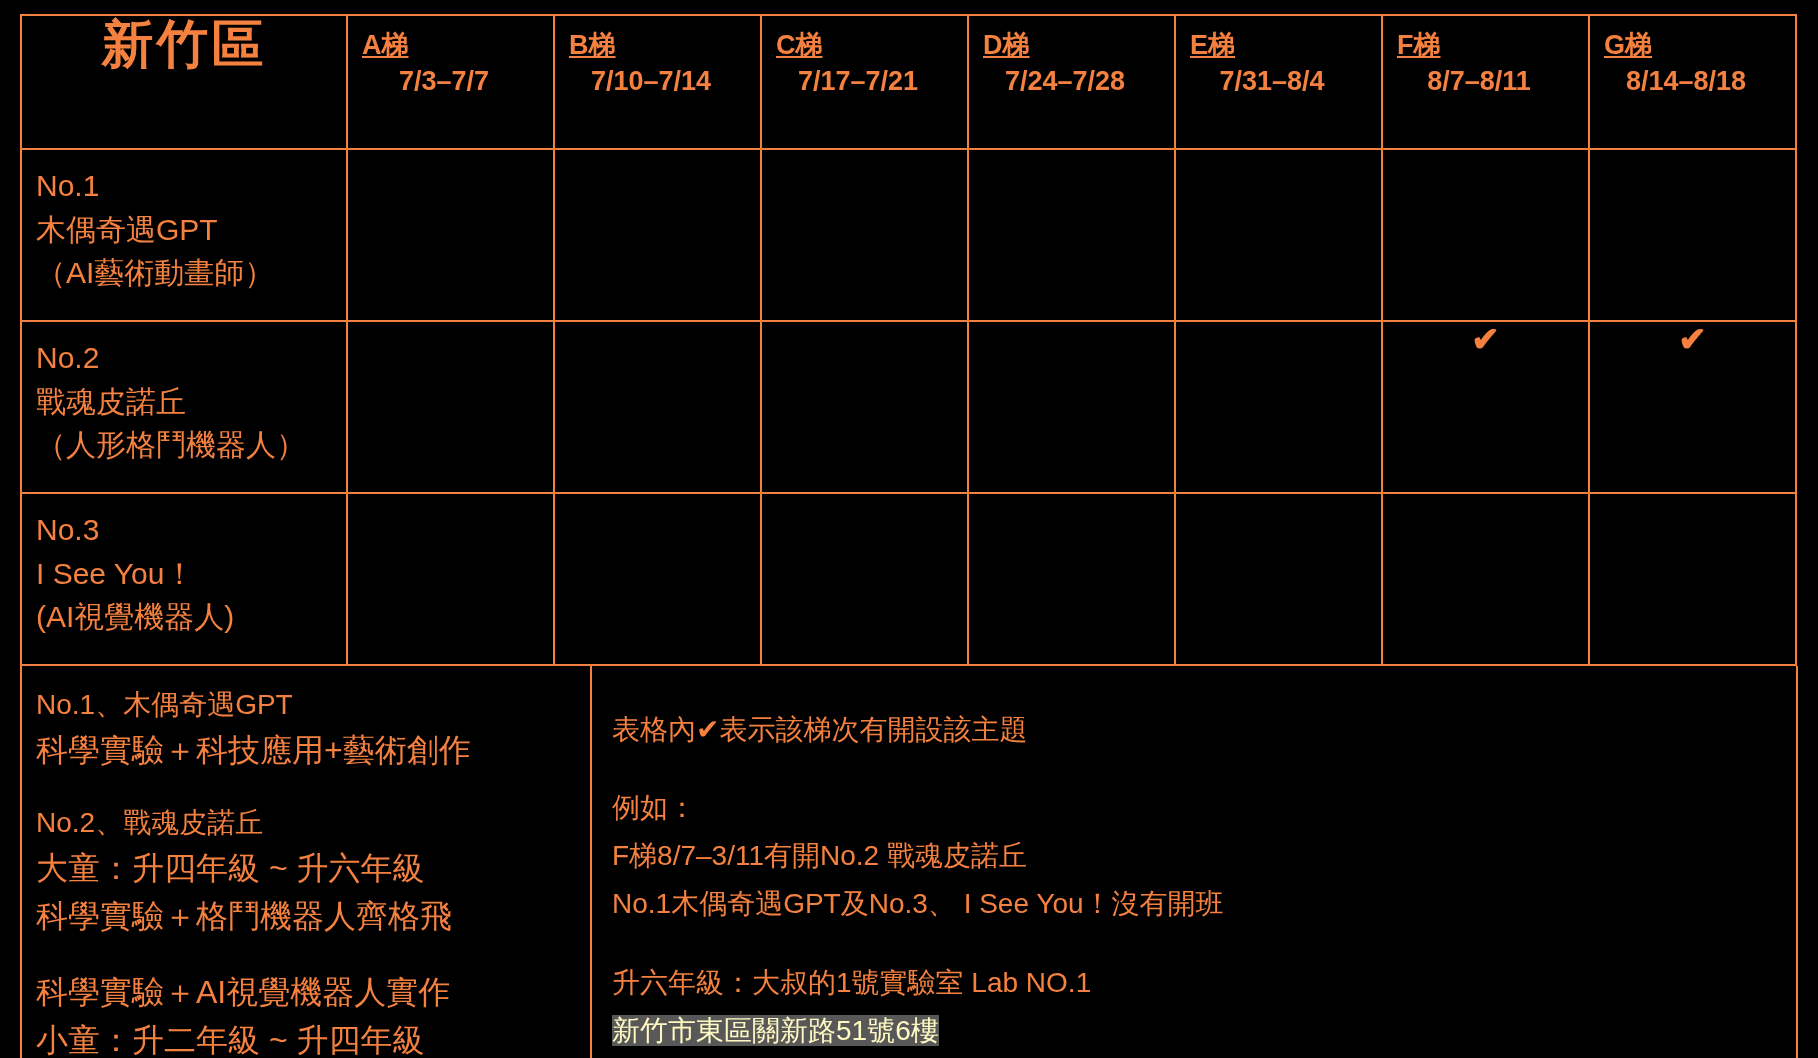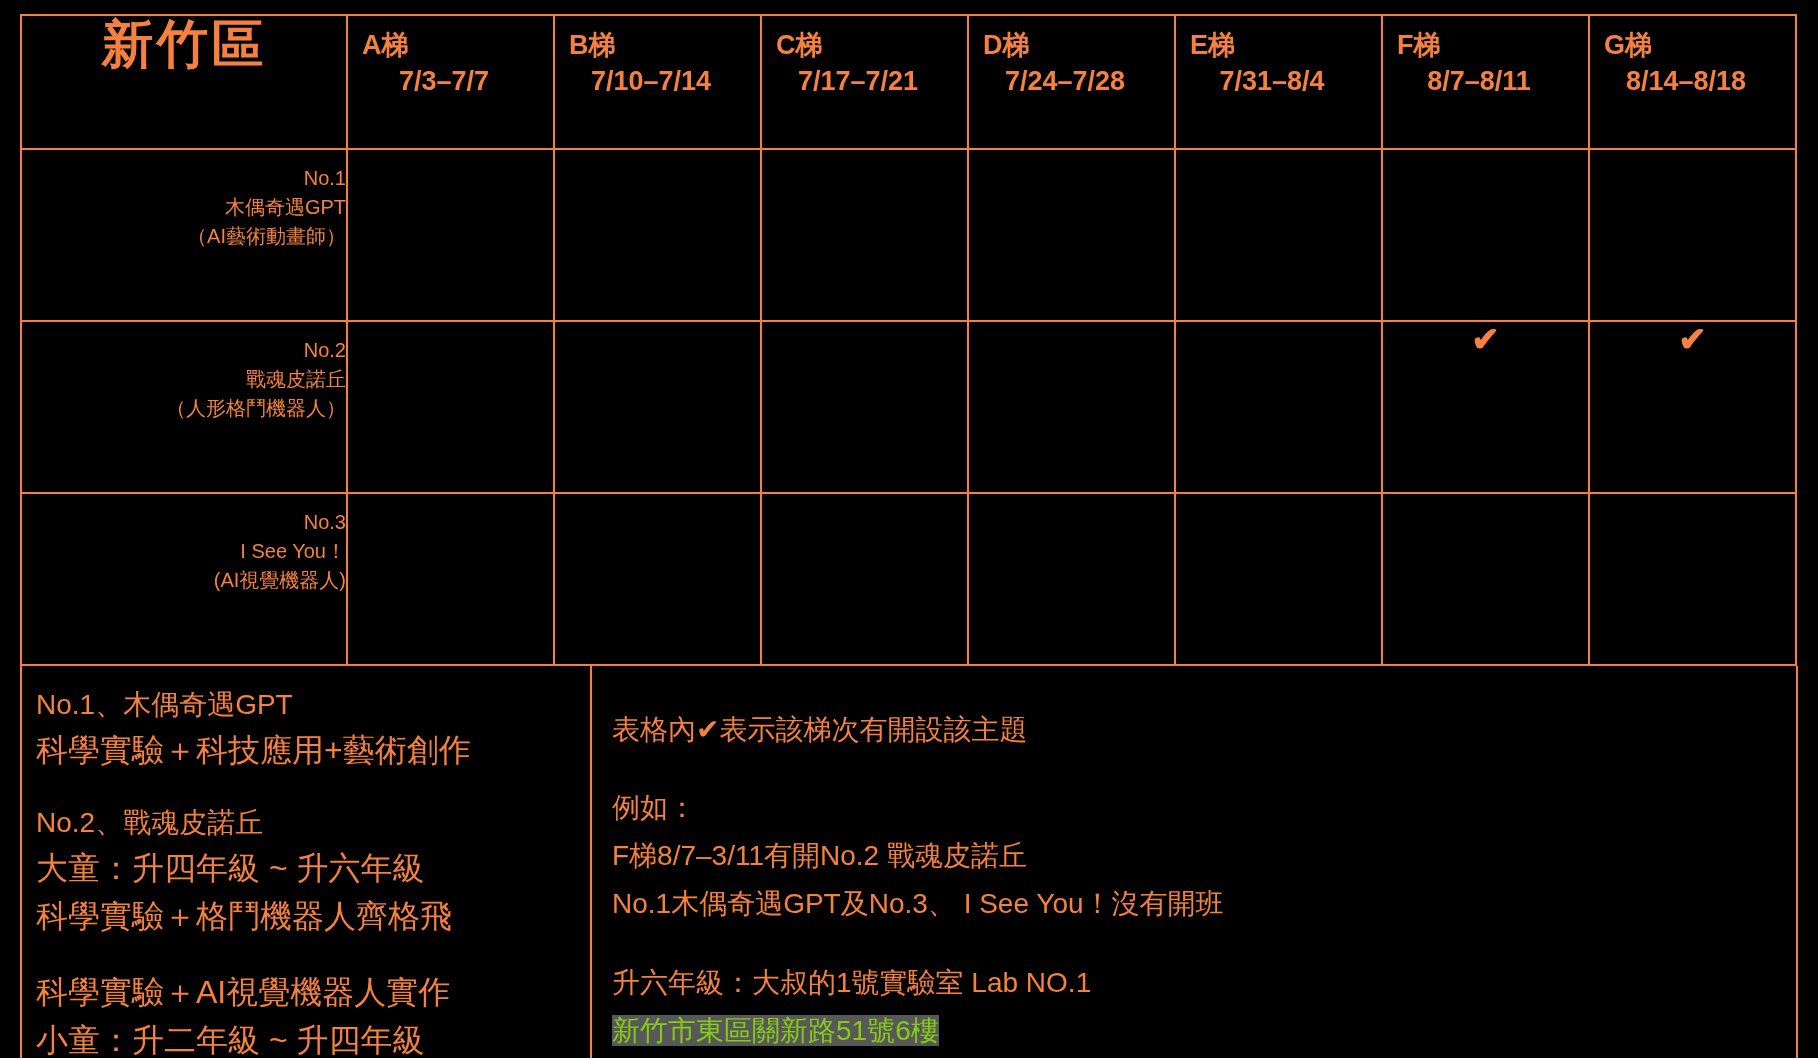--- a/index.html
+++ b/index.html
@@ -50,38 +50,38 @@
   }
 
   .ladder-cell {
     height: 120px;
     padding: 12px 0 0 14px !important;
   }
   .ladder-name {
     font-size: 27px;
     font-weight: bold;
     line-height: 1.3;
+    text-decoration: underline;
   }
   .ladder-date {
     font-size: 27px;
     font-weight: bold;
     line-height: 1.35;
     text-align: center;
     padding-right: 27px;
   }
 
   .topic-cell {
     padding: 14px 0 14px 14px !important;
     height: 142px;
   }
   .topic-line {
-    font-size: 20px;
+    font-size: 30px;
     line-height: 1.45;
     white-space: nowrap;
-    text-align: right;
   }
 
   .mark-cell {
     text-align: center;
     vertical-align: middle;
   }
   .check {
     font-size: 34px;
     font-weight: bold;
     line-height: 1;
@@ -124,21 +124,21 @@
   .note-line {
     font-size: 28px;
     line-height: 1.72;
     white-space: nowrap;
   }
   .note-gap {
     height: 30px;
   }
   .highlight {
     background: #585858;
-    color: #84cc16;
+    color: #fef9c3;
   }
 </style>
 </head>
 <body>
 
 <div class="page">
 
   <table class="schedule">
     <colgroup>
       <col style="width:326px">

